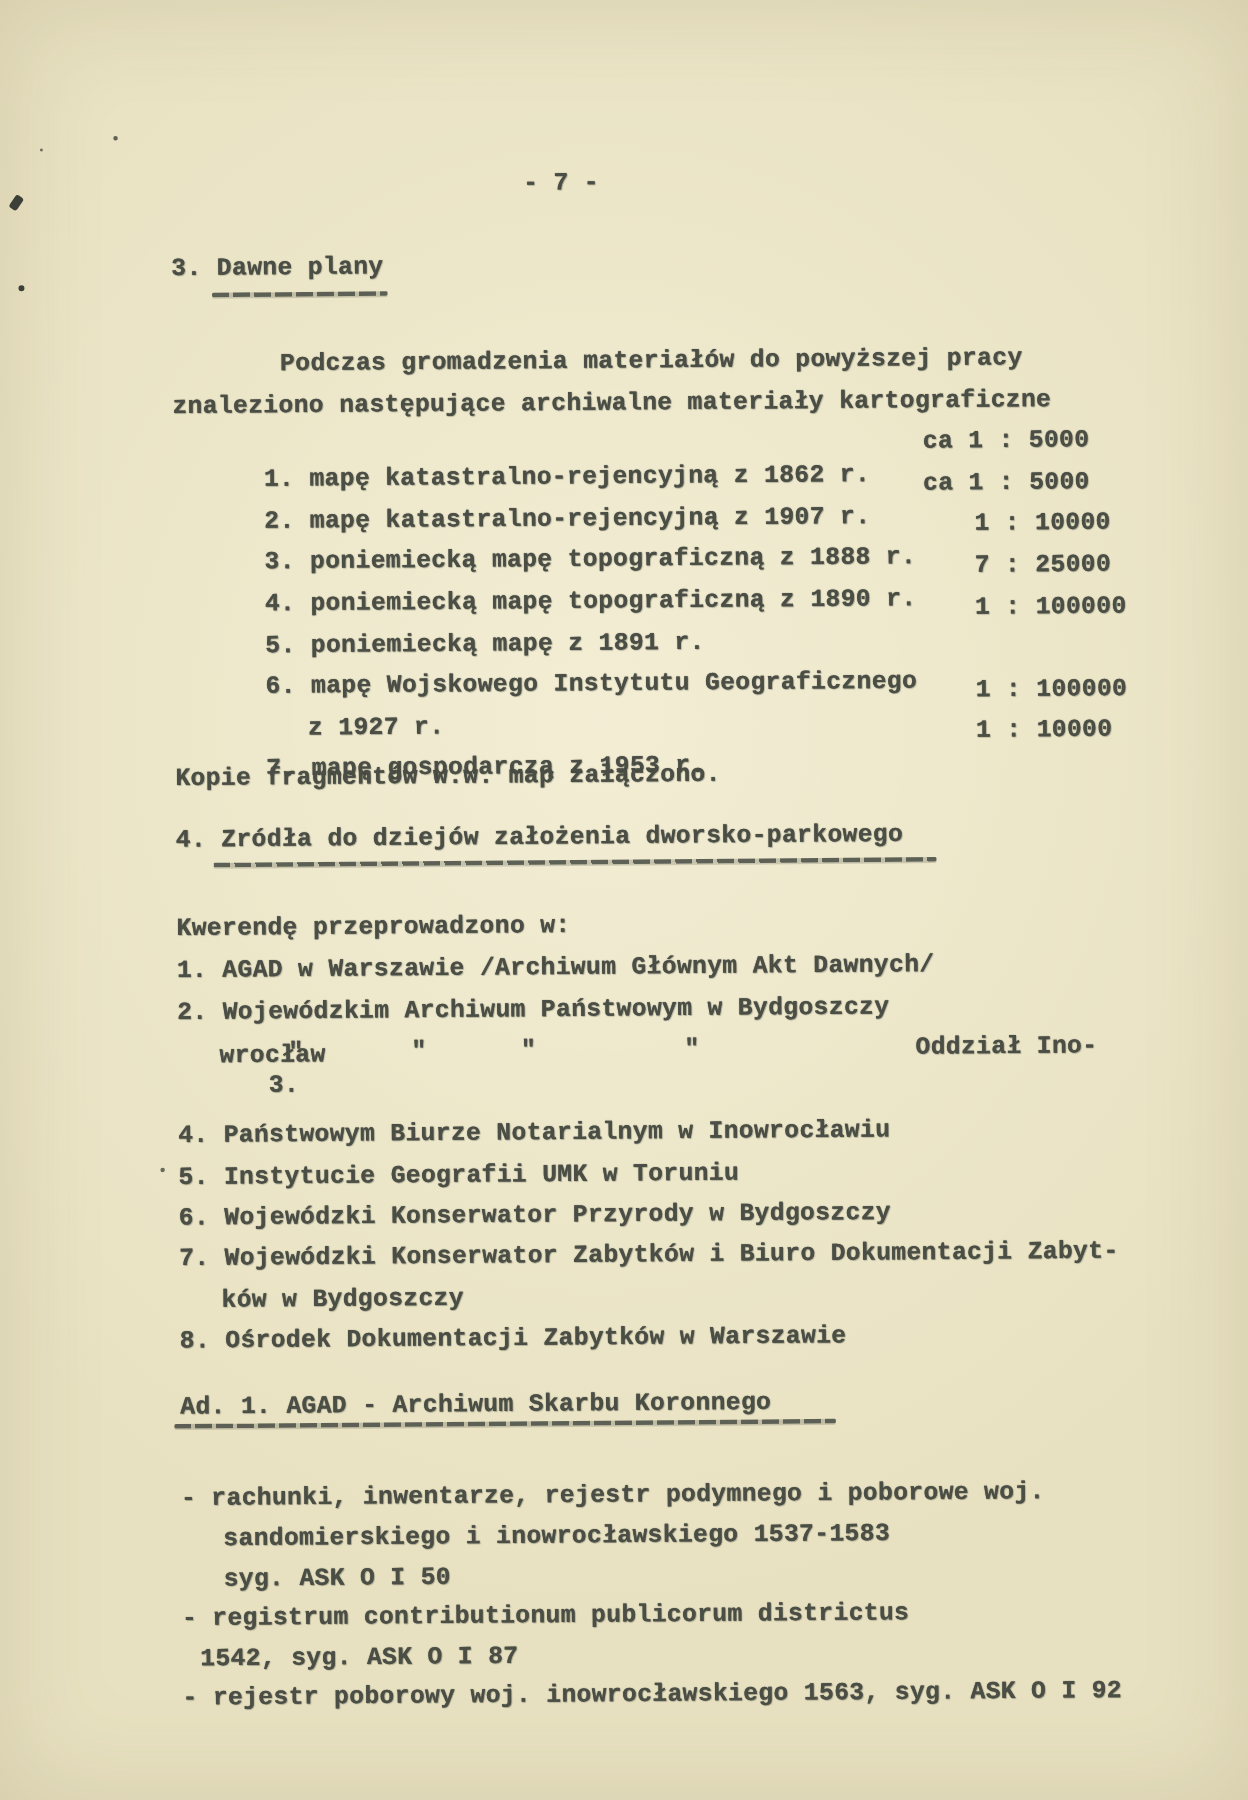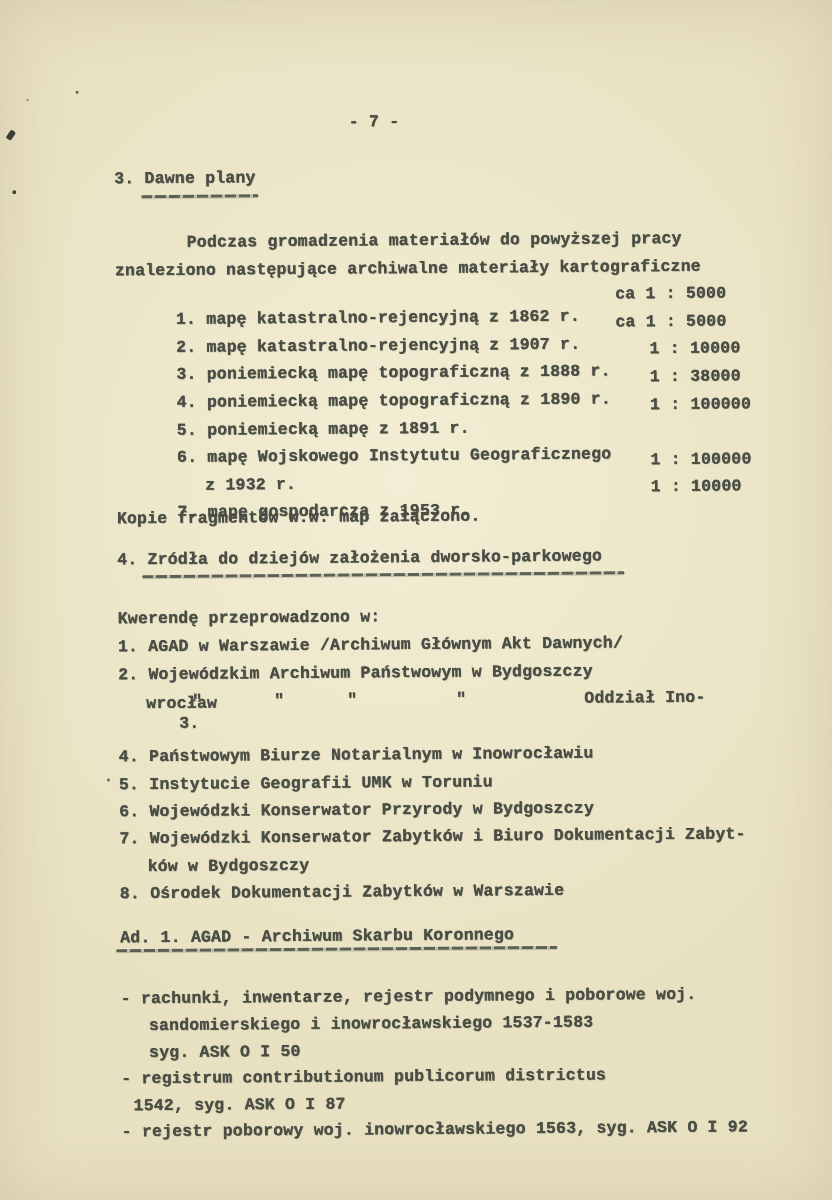--- a/index.html
+++ b/index.html
@@ -67,31 +67,31 @@
     <div class="line" style="left:118px;top:313px;width:660px;">
       <span>2. mapę katastralno-rejencyjną z 1907 r.</span>
       <span class="scale" style="left:500px;">ca 1 : 5000</span>
     </div>
     <div class="line" style="left:118px;top:340px;width:660px;">
       <span>3. poniemiecką mapę topograficzną z 1888 r.</span>
       <span class="scale" style="left:534px;">1 : 10000</span>
     </div>
     <div class="line" style="left:118px;top:368px;width:660px;">
       <span>4. poniemiecką mapę topograficzną z 1890 r.</span>
-      <span class="scale" style="left:534px;">1 : 38000</span>
+      <span class="scale" style="left:534px;">7 : 25000</span>
     </div>
     <div class="line" style="left:118px;top:396px;width:660px;">
       <span>5. poniemiecką mapę z 1891 r.</span>
       <span class="scale" style="left:534px;">1 : 100000</span>
     </div>
     <div class="line" style="left:118px;top:423px;width:660px;">
       <span>6. mapę Wojskowego Instytutu Geograficznego</span>
     </div>
     <div class="line" style="left:146px;top:451px;width:632px;">
-      <span>z 1932 r.</span>
+      <span>z 1927 r.</span>
       <span class="scale" style="left:506px;">1 : 100000</span>
     </div>
     <div class="line" style="left:118px;top:478px;width:660px;">
       <span>7. mapę gospodarczą z 1953 r.</span>
       <span class="scale" style="left:534px;">1 : 10000</span>
     </div>
     <div class="line" style="left:118px;top:506px;">Kopie fragmentów w.w. map załączono.</div>
 
     <div class="line" style="left:118px;top:547px;">4. Zródła do dziejów założenia dworsko-parkowego</div>
     <div class="rule" style="left:143px;top:573px;width:482px;"></div>
@@ -99,21 +99,21 @@
     <div class="line" style="left:118px;top:606px;">Kwerendę przeprowadzono w:</div>
     <div class="line" style="left:118px;top:634px;">1. AGAD w Warszawie /Archiwum Głównym Akt Dawnych/</div>
     <div class="line" style="left:118px;top:662px;">2. Wojewódzkim Archiwum Państwowym w Bydgoszczy</div>
 
     <div class="line" style="left:118px;top:689px;width:660px;">
       <span>3.</span>
       <span class="ditto" style="left:74px;">"</span>
       <span class="ditto" style="left:156px;">"</span>
       <span class="ditto" style="left:229px;">"</span>
       <span class="ditto" style="left:338px;">"</span>
-      <span class="ditto" style="left:466px;">Oddział Ino-</span>
+      <span class="ditto" style="left:492px;">Oddział Ino-</span>
     </div>
     <div class="line" style="left:146px;top:691px;">wrocław</div>
 
     <div class="line" style="left:118px;top:744px;">4. Państwowym Biurze Notarialnym w Inowrocławiu</div>
     <div class="line" style="left:118px;top:772px;">5. Instytucie Geografii UMK w Toruniu</div>
     <div class="line" style="left:118px;top:799px;">6. Wojewódzki Konserwator Przyrody w Bydgoszczy</div>
     <div class="line" style="left:118px;top:826px;">7. Wojewódzki Konserwator Zabytków i Biuro Dokumentacji Zabyt-</div>
     <div class="line" style="left:146px;top:854px;">ków w Bydgoszczy</div>
     <div class="line" style="left:118px;top:881px;">8. Ośrodek Dokumentacji Zabytków w Warszawie</div>
 

